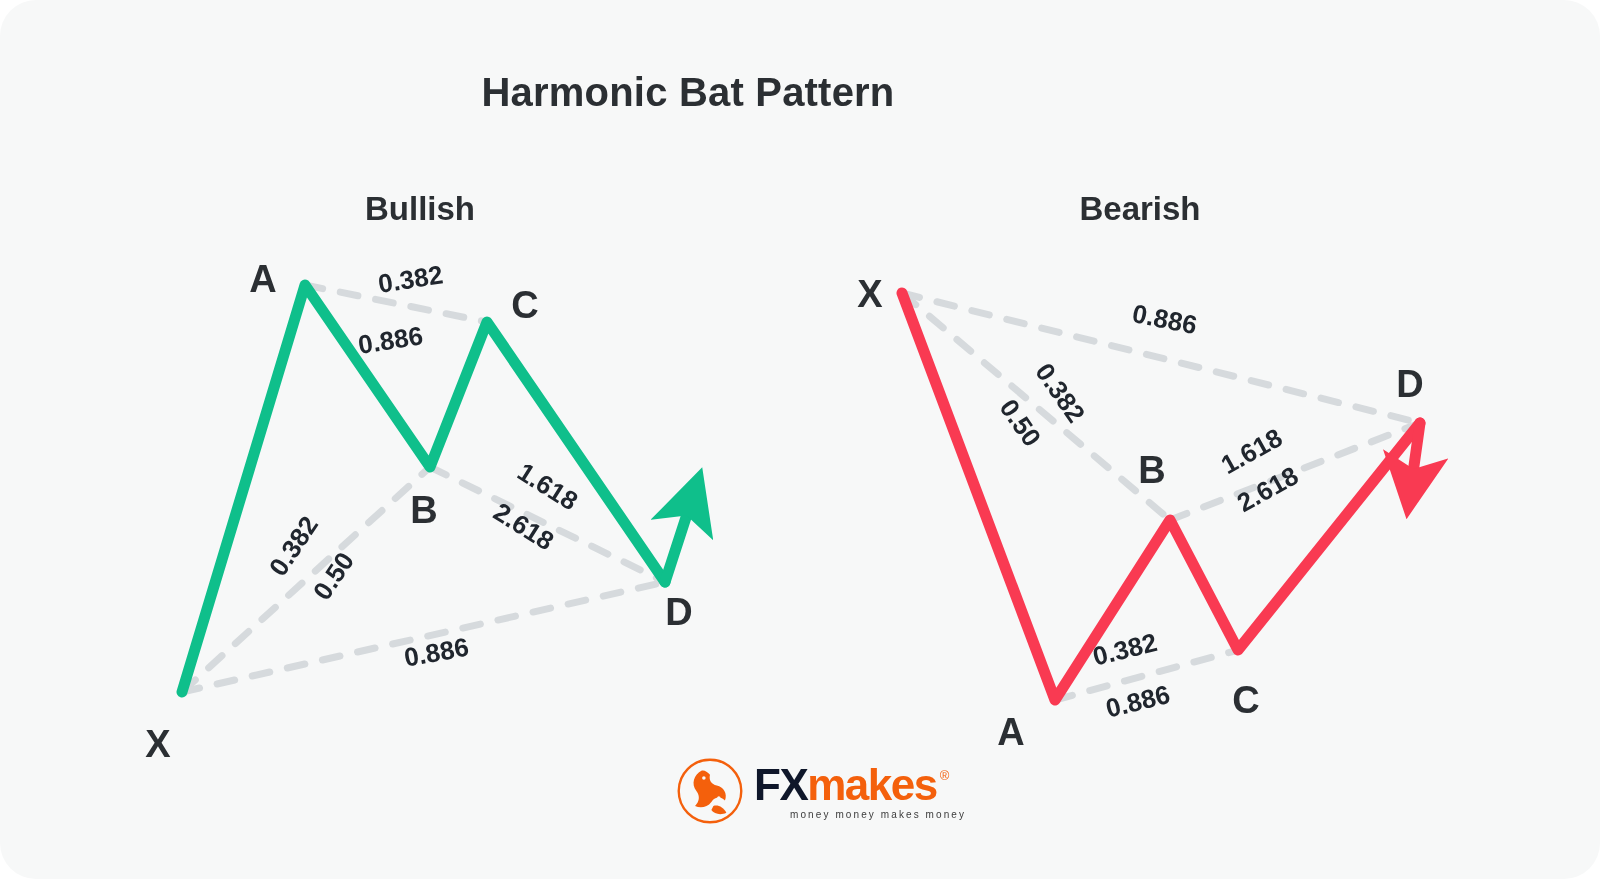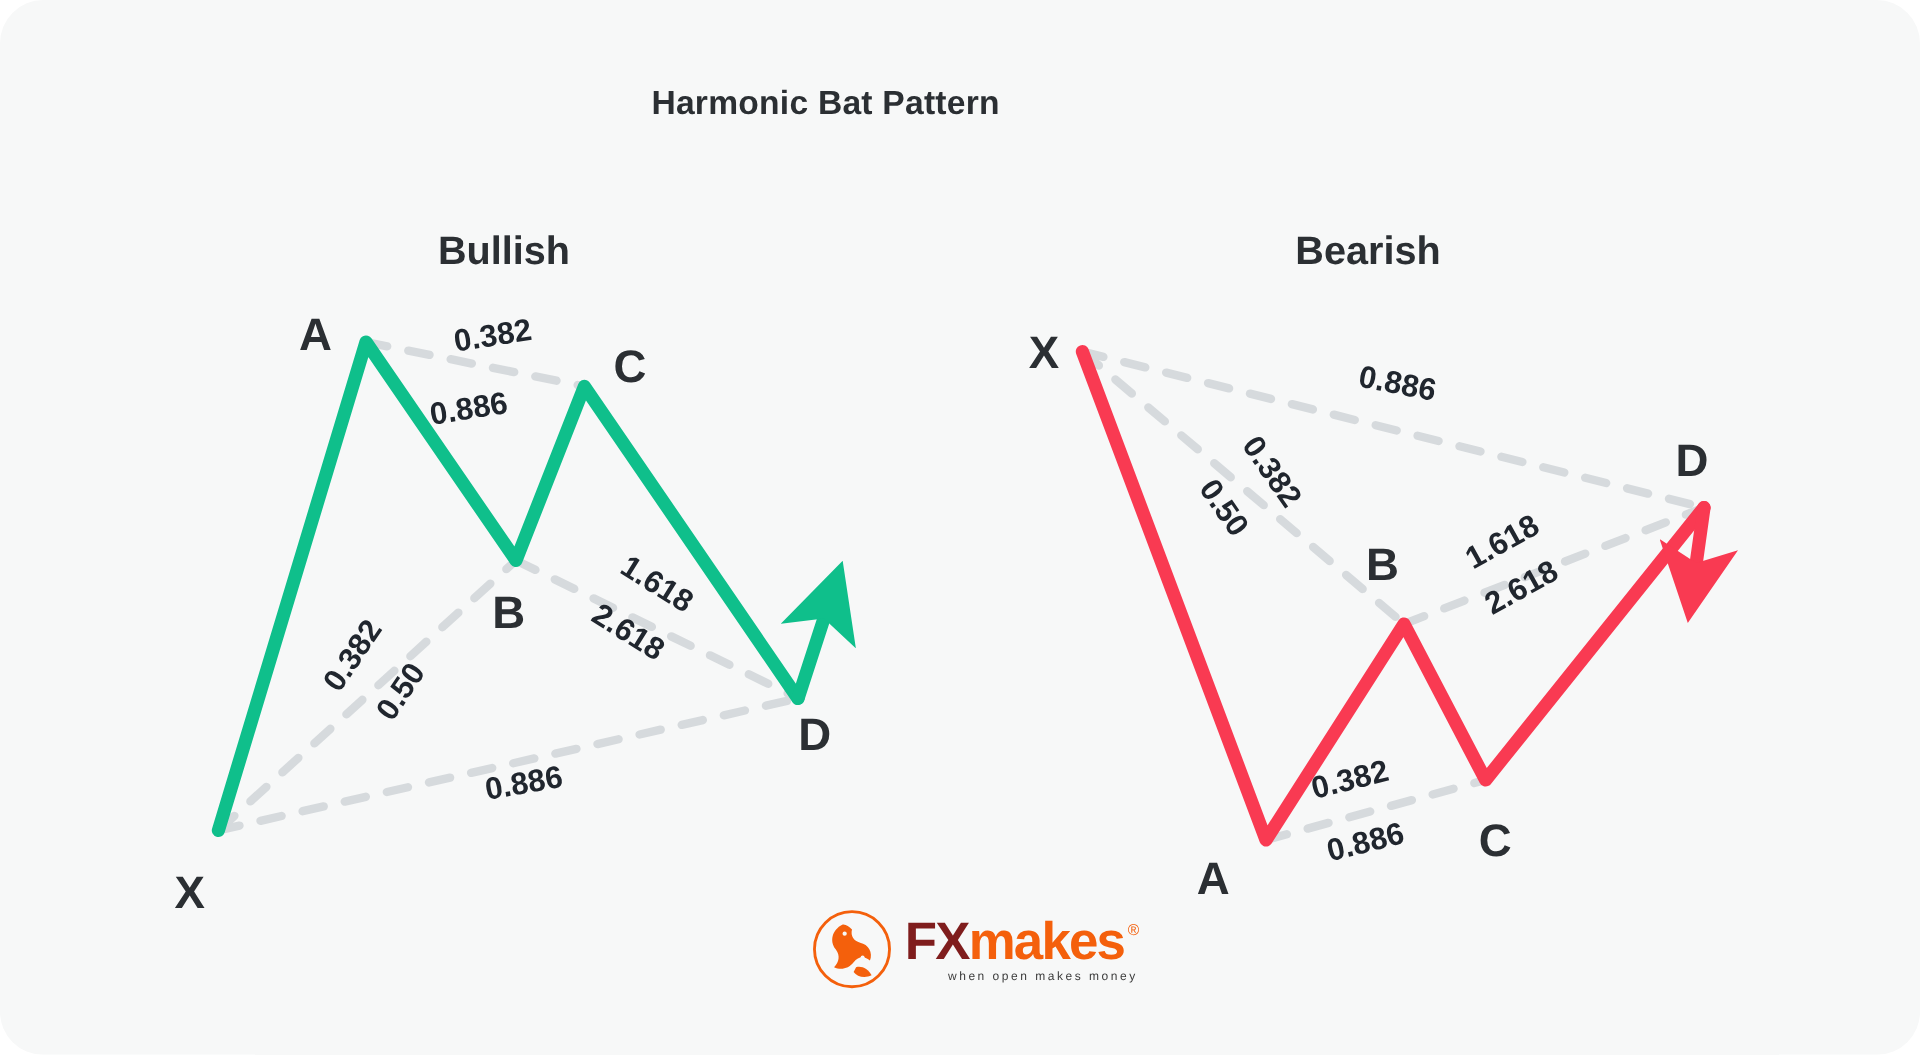--- a/index.html
+++ b/index.html
@@ -21,21 +21,21 @@
     border-radius: 36px;
     box-sizing: border-box;
     overflow: hidden;
   }
   .chart-title {
     position: absolute;
     top: 70px;
     left: 0;
     width: 1376px;
     text-align: center;
-    font-size: 28px;
+    font-size: 40px;
     font-weight: bold;
     color: #2b2f33;
     letter-spacing: 0.2px;
   }
   .panel-title {
     position: absolute;
     font-size: 33px;
     font-weight: bold;
     color: #2b2f33;
     text-align: center;
@@ -91,21 +91,21 @@
     justify-content: center;
   }
   .logo-word {
     display: flex;
     align-items: baseline;
     font-size: 44px;
     font-weight: bold;
     letter-spacing: -1.5px;
     line-height: 1;
   }
-  .logo-fx { color: #7f1d1d; }
+  .logo-fx { color: #0f172a; }
   .logo-open { color: #f4600c; }
   .logo-reg {
     font-size: 13px;
     color: #f4600c;
     margin-left: 3px;
     position: relative;
     top: -20px;
     font-weight: normal;
   }
   .logo-tagline {
@@ -203,17 +203,17 @@
       <path d="M55 72 C62 70 70 74 74 82 C66 86 56 84 52 78 Z" fill="#f4600c"></path>
       <circle cx="41" cy="31" r="2.6" fill="#f7f8f8"></circle>
       <circle cx="63" cy="60" r="2.4" fill="#f7f8f8"></circle>
     </svg>
     <div class="logo-text-wrap">
       <div class="logo-word">
         <span class="logo-fx">FX</span>
         <span class="logo-open">makes</span>
         <span class="logo-reg">®</span>
       </div>
-      <div class="logo-tagline">when open makes money</div>
+      <div class="logo-tagline">money money makes money</div>
     </div>
   </div>
 
 </div>
 
 </body></html>

